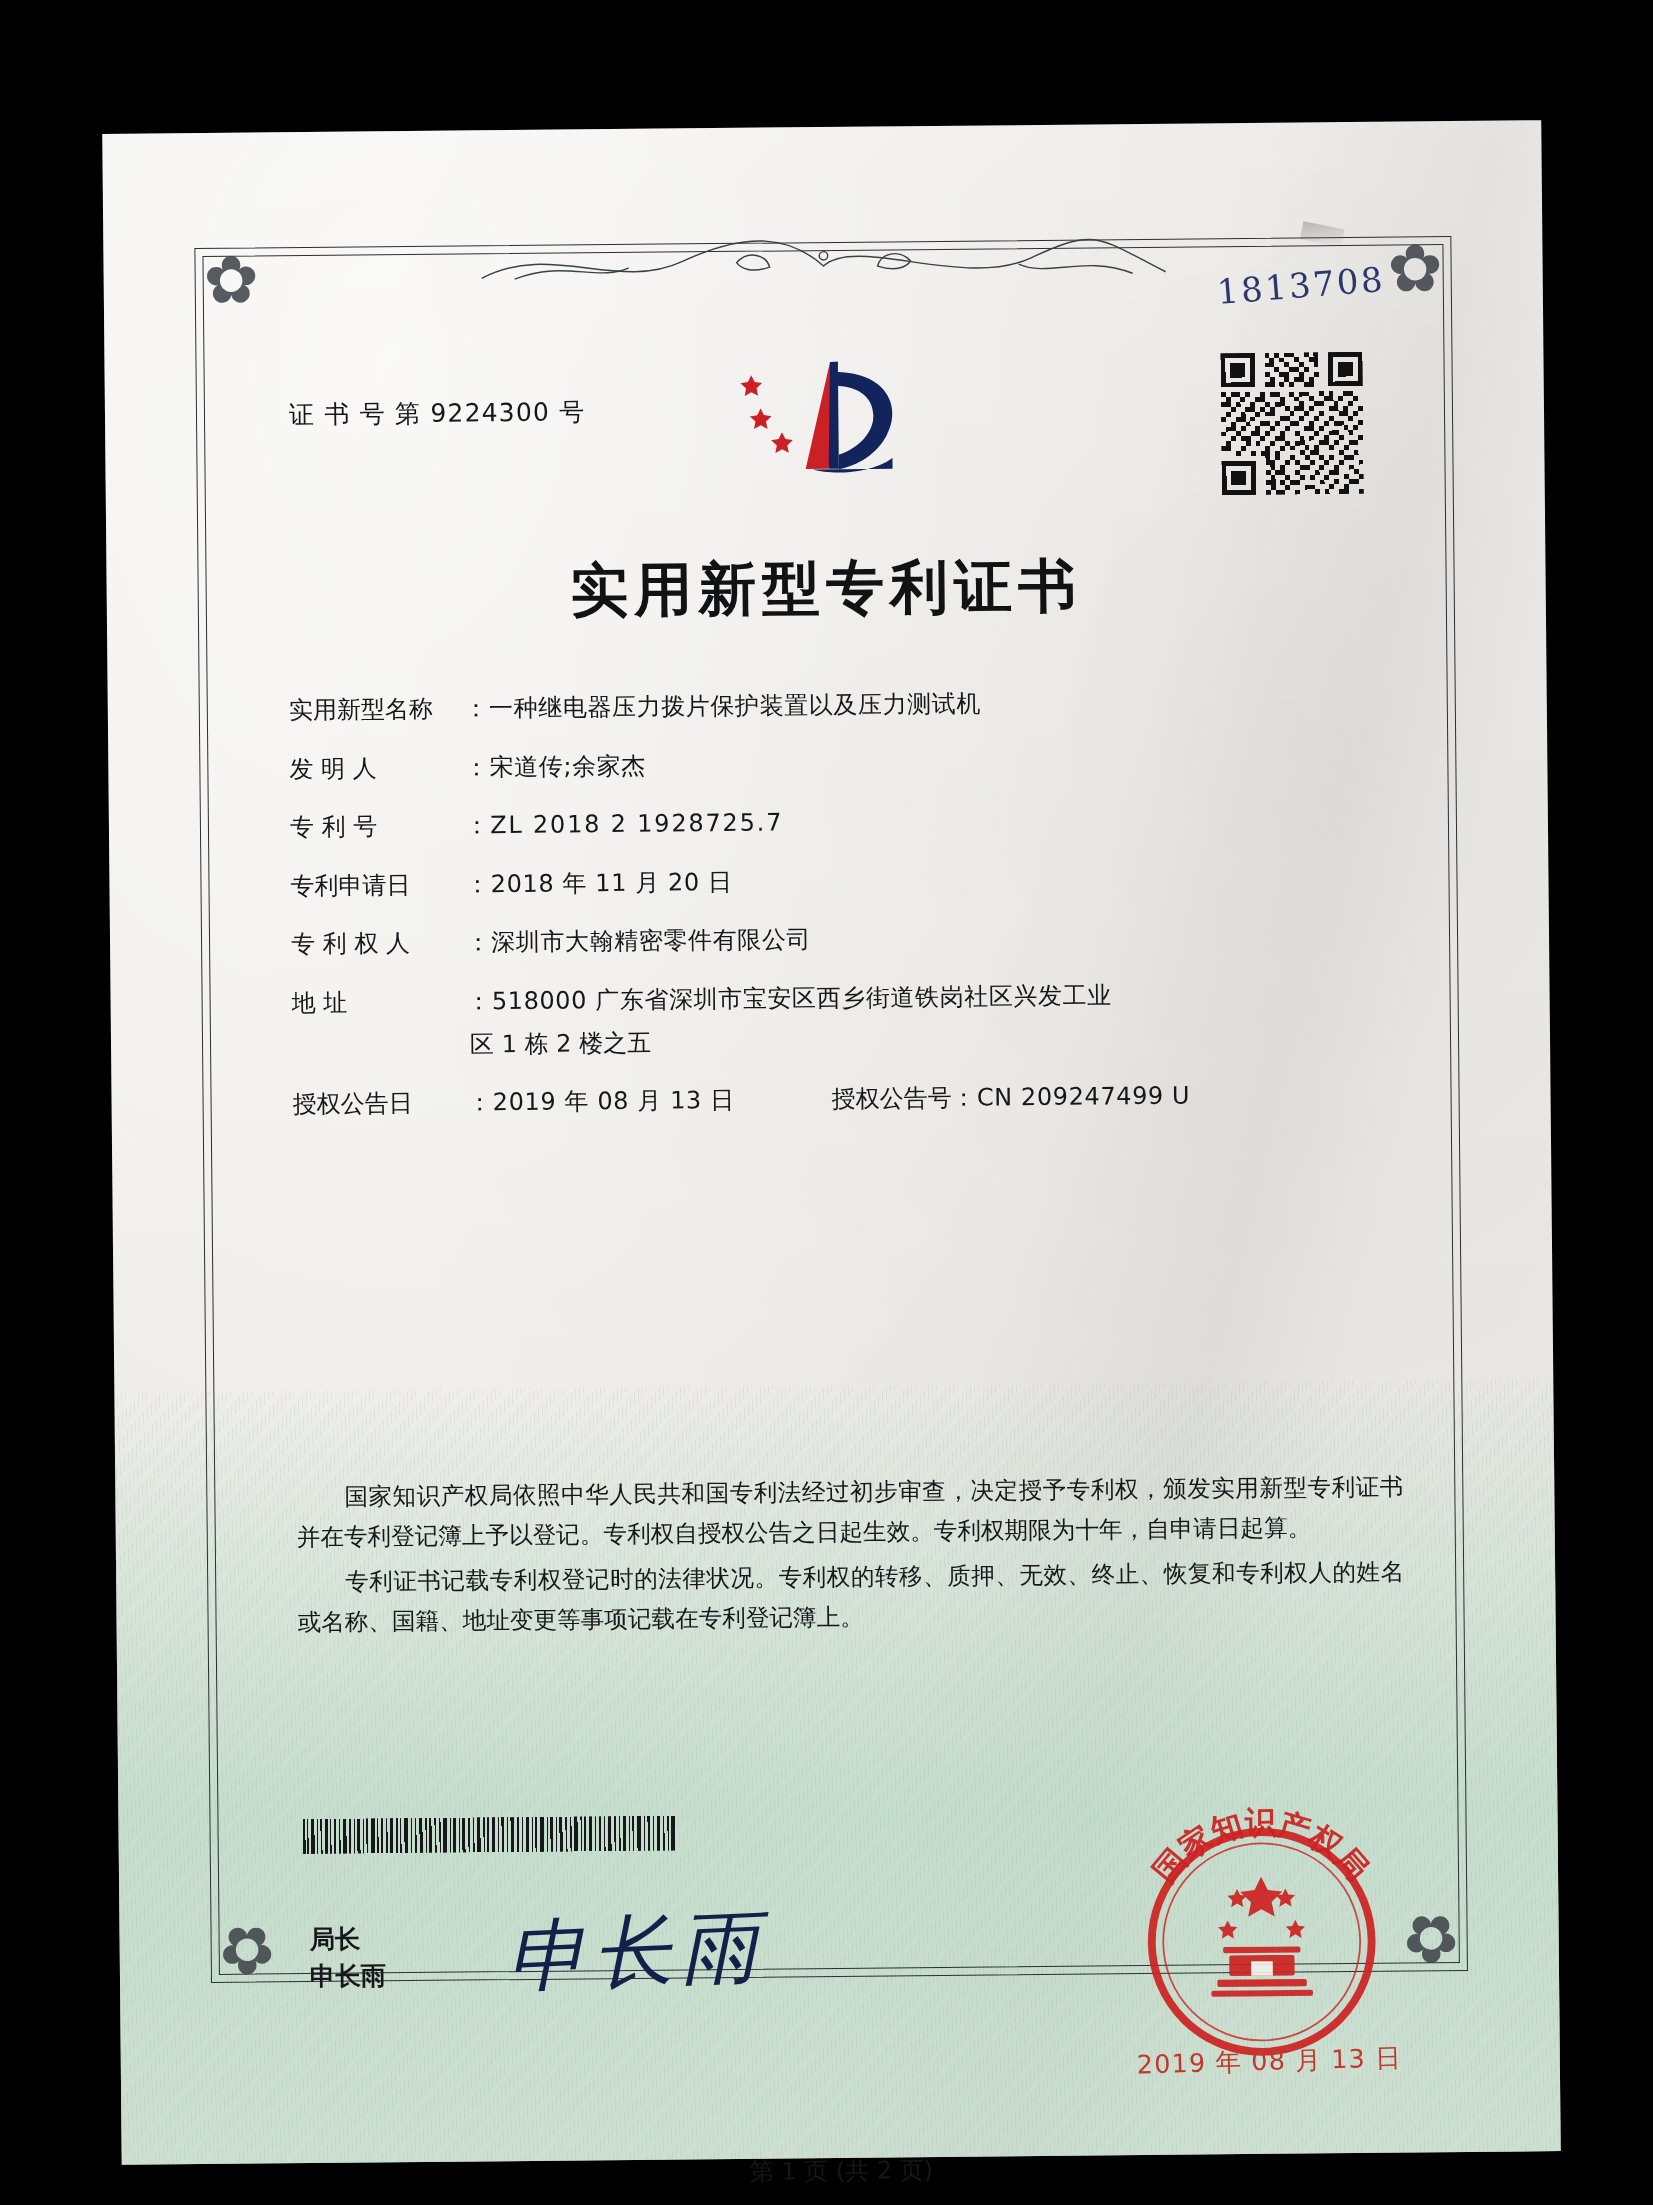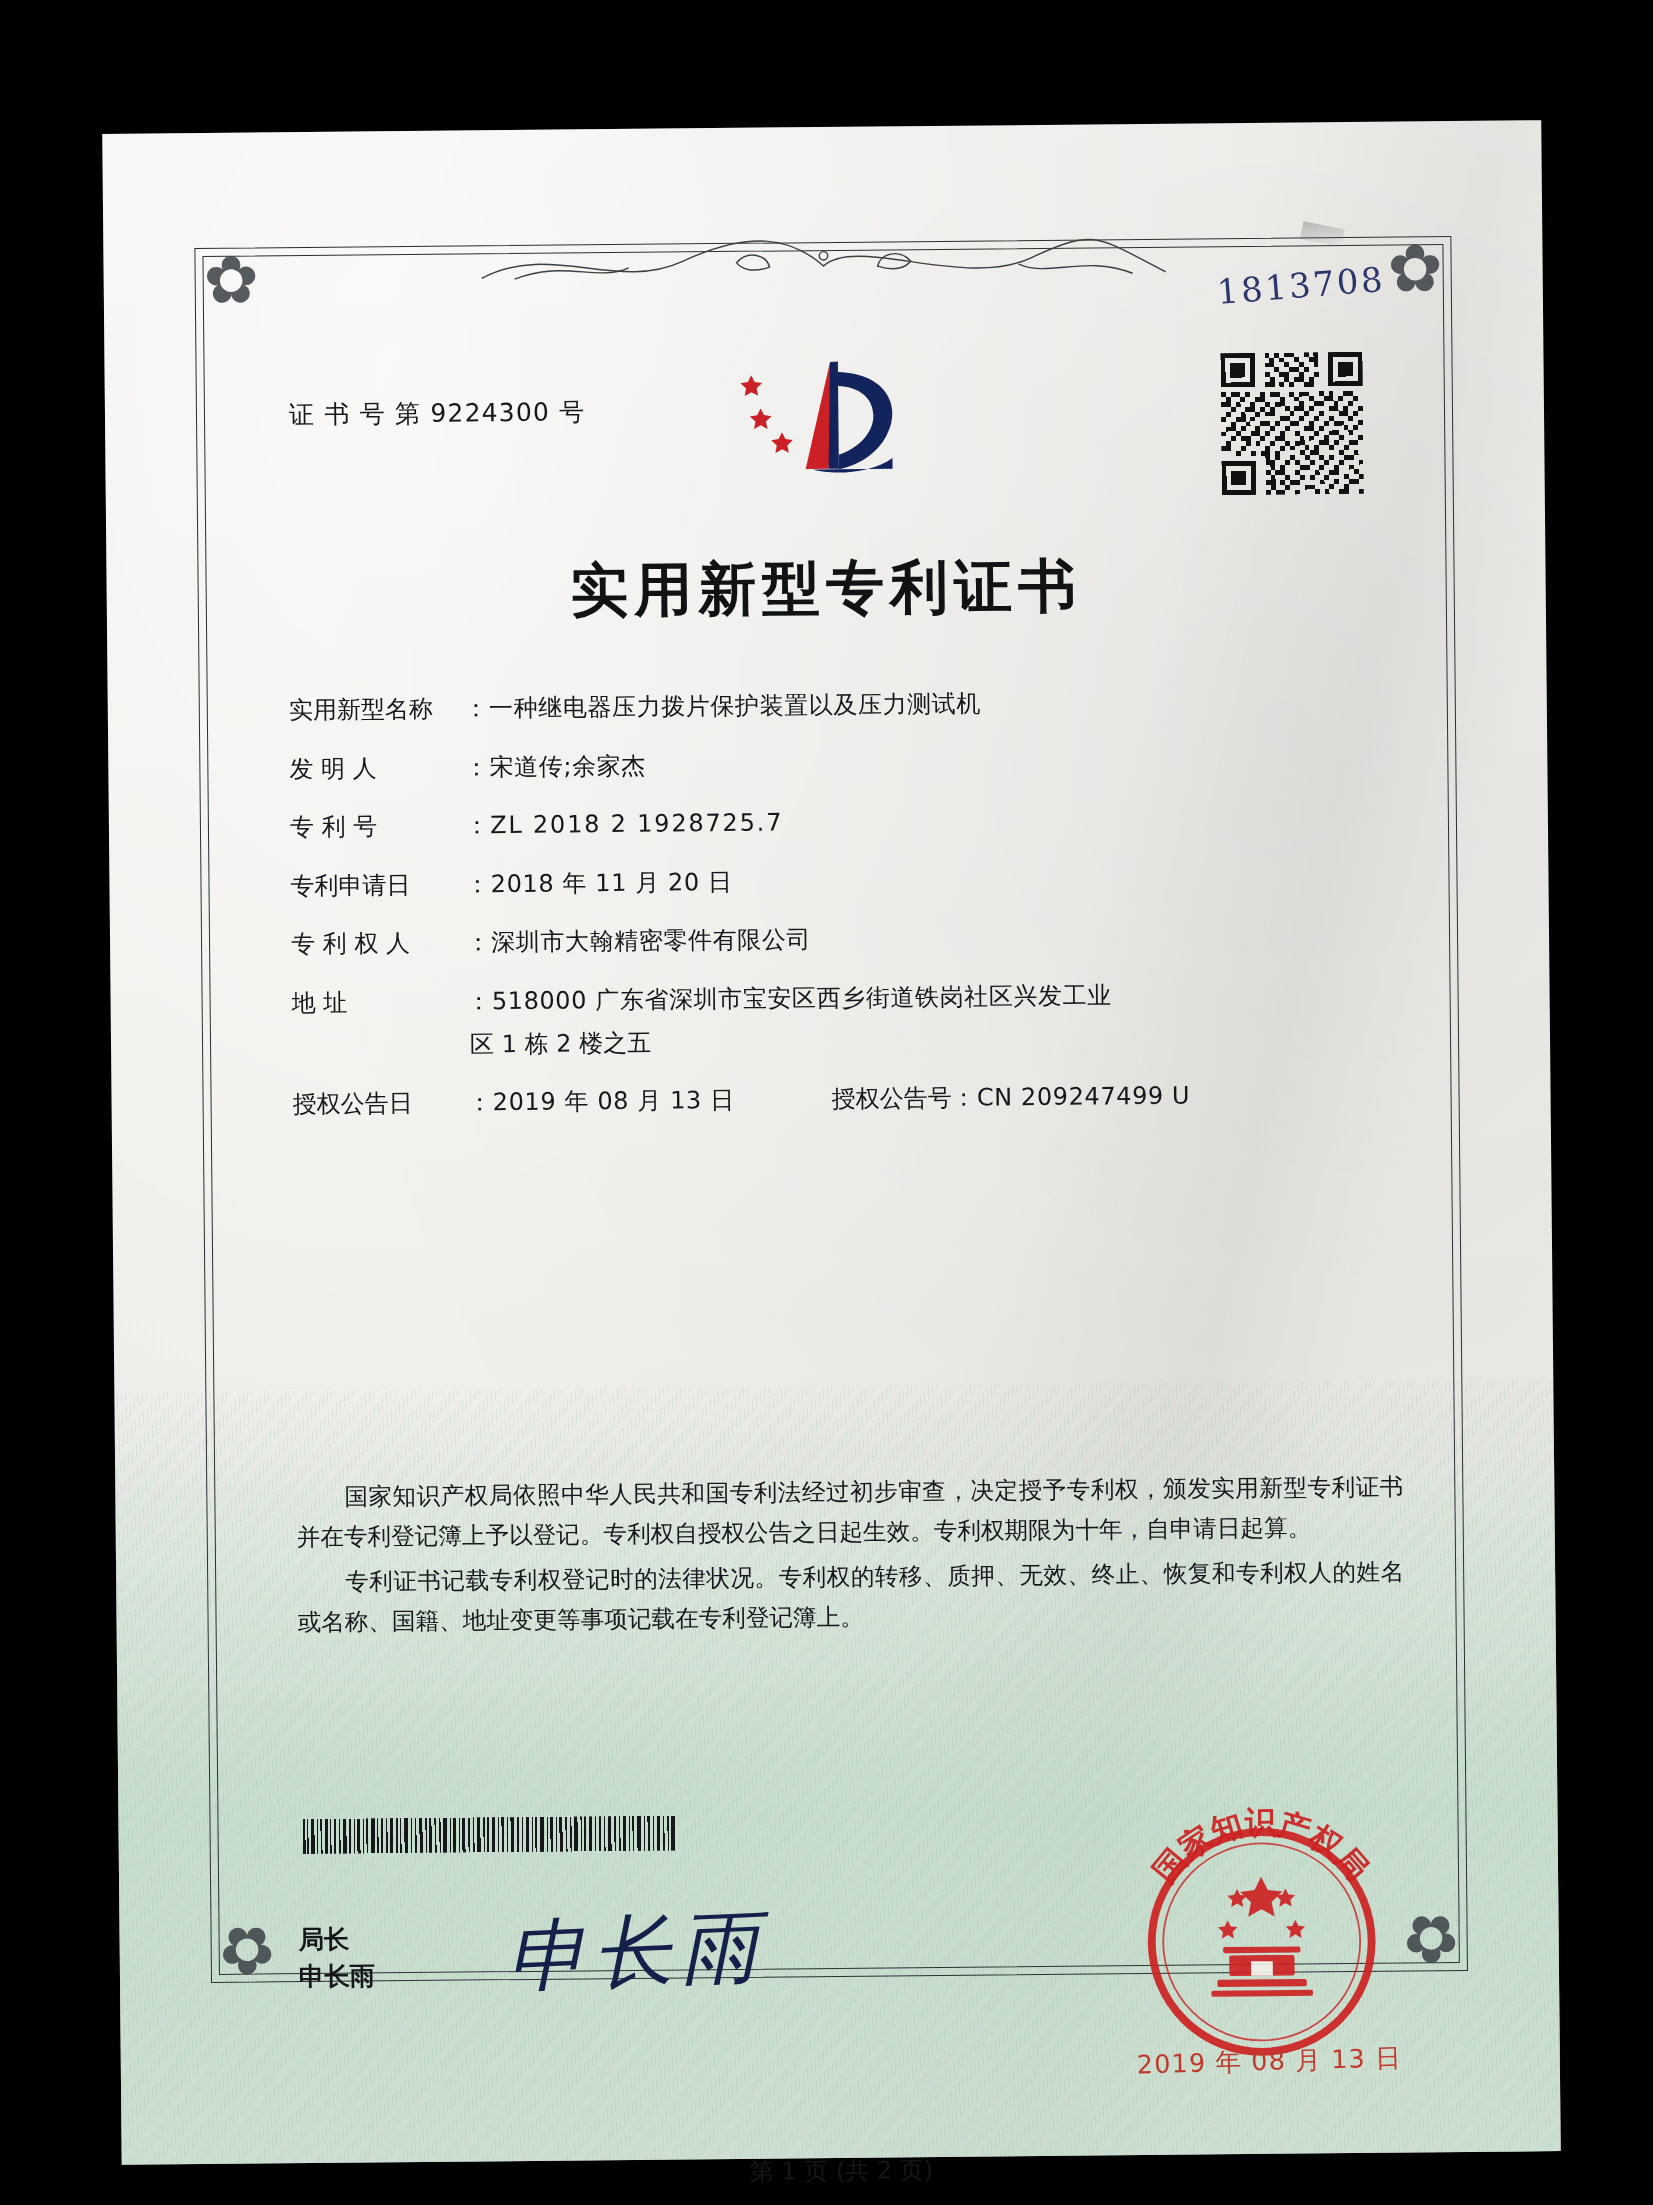--- a/index.html
+++ b/index.html
@@ -228,21 +228,21 @@
     position: absolute;
     left: 184px;
     top: 1687px;
     width: 375px;
     height: 35px;
   }
 
   
   .sign-block {
     position: absolute;
-    left: 179px;
+    left: 190px;
     top: 1789px;
     font-size: 25.4px;
     line-height: 37px;
     color: #15171a;
     font-family: "DejaVu Sans", "Liberation Sans", sans-serif;
     font-weight: bold;
   }
   .sign-script {
     position: absolute;
     left: 387px;

